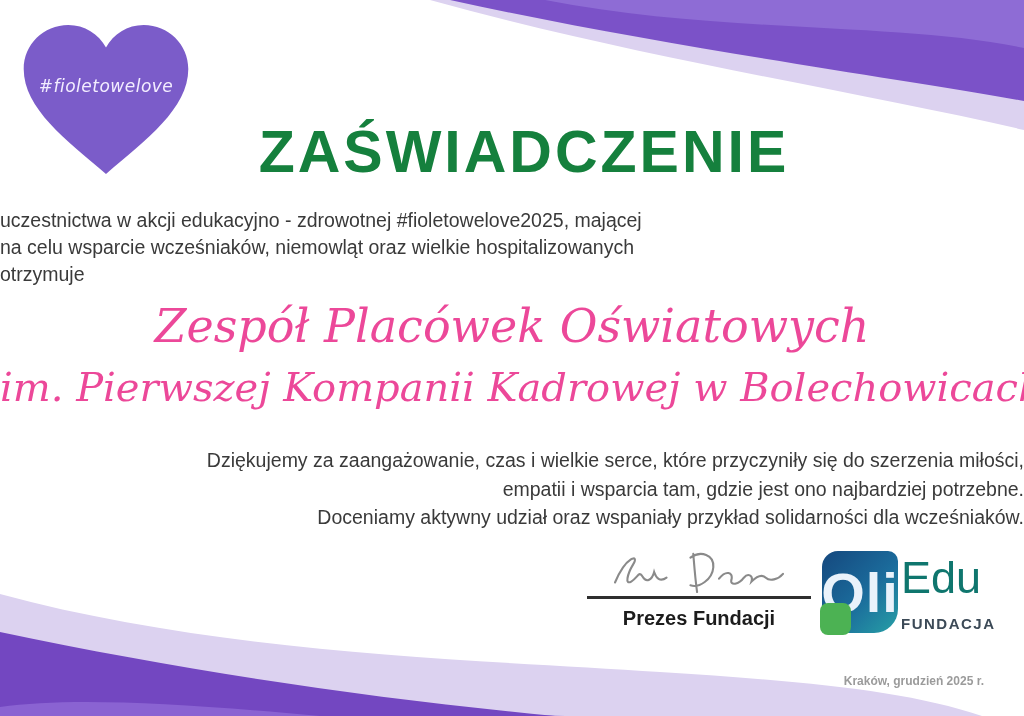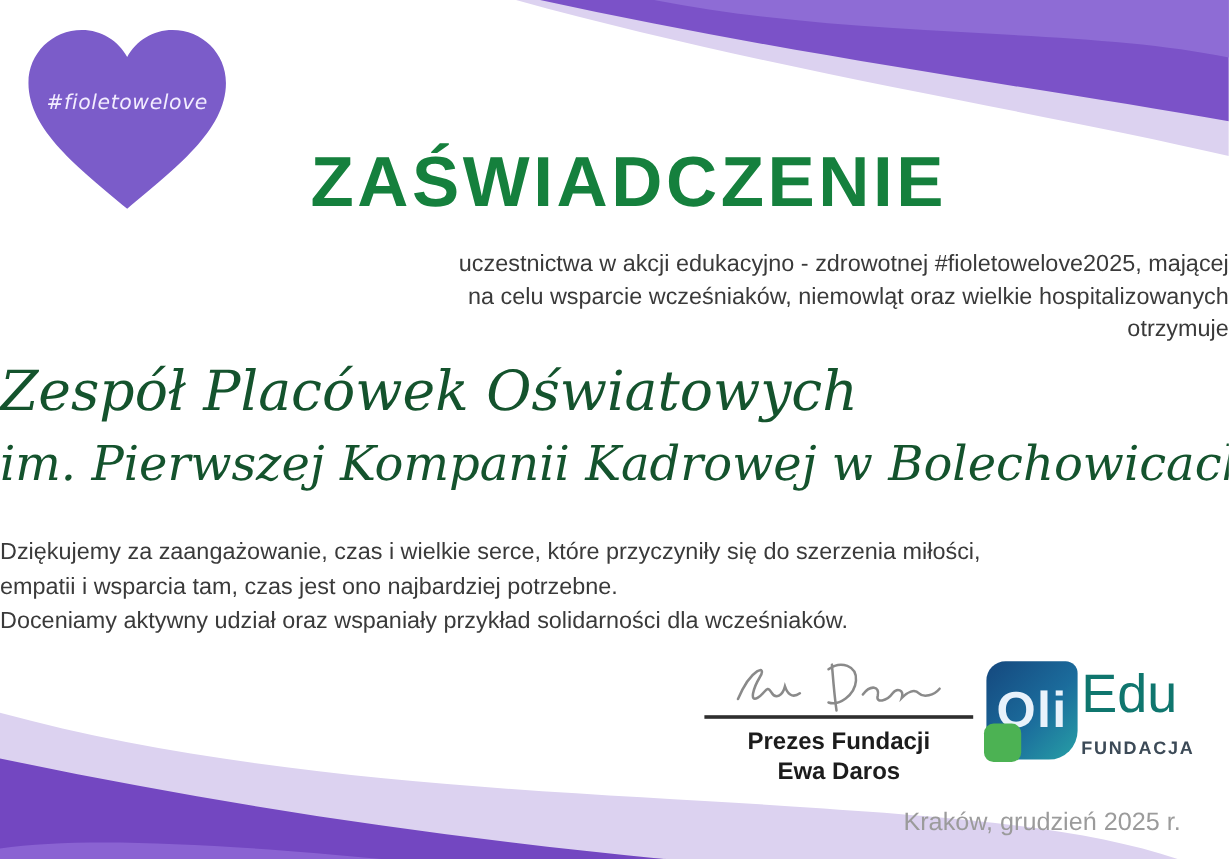--- a/index.html
+++ b/index.html
@@ -41,39 +41,40 @@
     text-align: center;
     font-size: 59px;
     font-weight: 700;
     letter-spacing: 3px;
     color: #15803d;
     margin-left: 12px;
   }
 
   .intro {
     position: absolute; top: 207px; left: 0; width: 100%;
-    text-align: right;
+    text-align: left;
     font-size: 19.5px;
     line-height: 27px;
     color: #3A3A3A;
   }
 
   .recipient {
     position: absolute; top: 296px; left: 0; width: 100%;
-    color: #14532d;
+    text-align: center;
+    color: #ec4899;
     font-family: "DejaVu Serif", serif;
     font-style: italic;
     white-space: nowrap;
   }
   .recipient .line1 { font-size: 46px; line-height: 60px; }
   .recipient .line2 { font-size: 40px; line-height: 62px; }
 
   .thanks {
     position: absolute; top: 446px; left: 0; width: 100%;
-    text-align: left;
+    text-align: right;
     font-size: 19.5px;
     line-height: 28.5px;
     color: #3A3A3A;
   }
 
   
   .sig-block {
     position: absolute; left: 558px; top: 548px; width: 282px;
     text-align: center;
   }
@@ -89,38 +90,39 @@
 
   
   .logo { position: absolute; left: 822px; top: 551px; display: flex; align-items: flex-start; }
   .logo-mark-wrap { position: relative; width: 76px; height: 82px; }
   .logo-mark {
     width: 76px; height: 82px;
     border-radius: 16px 10px 24px 16px;
     background: linear-gradient(135deg, #15487E 0%, #1B6C9C 55%, #27A0A6 100%);
     display: flex; align-items: center; justify-content: center;
     color: #E9F2FB;
-    font-size: 42px;
+    font-size: 56px;
     font-weight: 600;
     letter-spacing: 1px;
   }
   .logo-green {
     position: absolute; left: -2px; bottom: -2px;
     width: 31px; height: 32px;
     background: #4CB253;
     border-radius: 8px;
   }
   .logo-text { display: flex; flex-direction: column; margin-left: 3px; margin-top: 4px; }
   .logo-name { font-size: 45px; line-height: 46px; font-weight: 500; color: #0f766e; }
   .logo-sub { font-size: 15px; font-weight: bold; letter-spacing: 1.5px; color: #3C4A57; margin-top: 14px; }
 
   .date {
     position: absolute; top: 674px; right: 40px;
-    font-size: 21px;
+    font-size: 12px;
     color: #9B9B9B;
+    font-weight: bold;
   }
 </style>
 </head>
 <body>
 
 <div class="certificate">
 
   <svg class="wave-svg" viewBox="0 0 1024 716" preserveAspectRatio="none" aria-hidden="true">
 
     <g>
@@ -151,33 +153,32 @@
     <div>otrzymuje</div>
   </div>
 
   <div class="recipient">
     <div class="line1">Zespół Placówek Oświatowych</div>
     <div class="line2">im. Pierwszej Kompanii Kadrowej w Bolechowicach</div>
   </div>
 
   <div class="thanks">
     <div>Dziękujemy za zaangażowanie, czas i wielkie serce, które przyczyniły się do szerzenia miłości,</div>
-    <div>empatii i wsparcia tam, czas jest ono najbardziej potrzebne.</div>
+    <div>empatii i wsparcia tam, gdzie jest ono najbardziej potrzebne.</div>
     <div>Doceniamy aktywny udział oraz wspaniały przykład solidarności dla wcześniaków.</div>
   </div>
 
   <div class="sig-block">
     <svg class="sig-scribble" viewBox="0 0 220 50" fill="none" aria-hidden="true">
       <path d="M22,36 C34,8 48,6 41,17 C35,27 32,39 39,35 C46,31 47,23 51,30 C55,37 61,33 63,25 C65,31 69,36 76,31" stroke="#8A8A8A" stroke-width="2.2" stroke-linecap="round"></path>
       <path d="M101,10 C112,2 126,7 125,20 C124,33 110,42 101,39 M104,6 C105,18 106,32 108,46" stroke="#8A8A8A" stroke-width="2.2" stroke-linecap="round"></path>
       <path d="M131,32 C138,23 146,25 144,33 C142,40 152,38 157,31 C161,26 167,28 165,35 C170,30 176,27 180,31 C184,35 193,33 198,27" stroke="#8A8A8A" stroke-width="2.2" stroke-linecap="round"></path>
     </svg>
     <div class="sig-line"></div>
     <div class="sig-role">Prezes Fundacji</div>
-    <div class="sig-name">Ewa Daros</div>
   </div>
 
   <div class="logo">
     <div class="logo-mark-wrap">
       <div class="logo-mark">Oli</div>
       <div class="logo-green"></div>
     </div>
     <div class="logo-text">
       <div class="logo-name">Edu</div>
       <div class="logo-sub">FUNDACJA</div>

